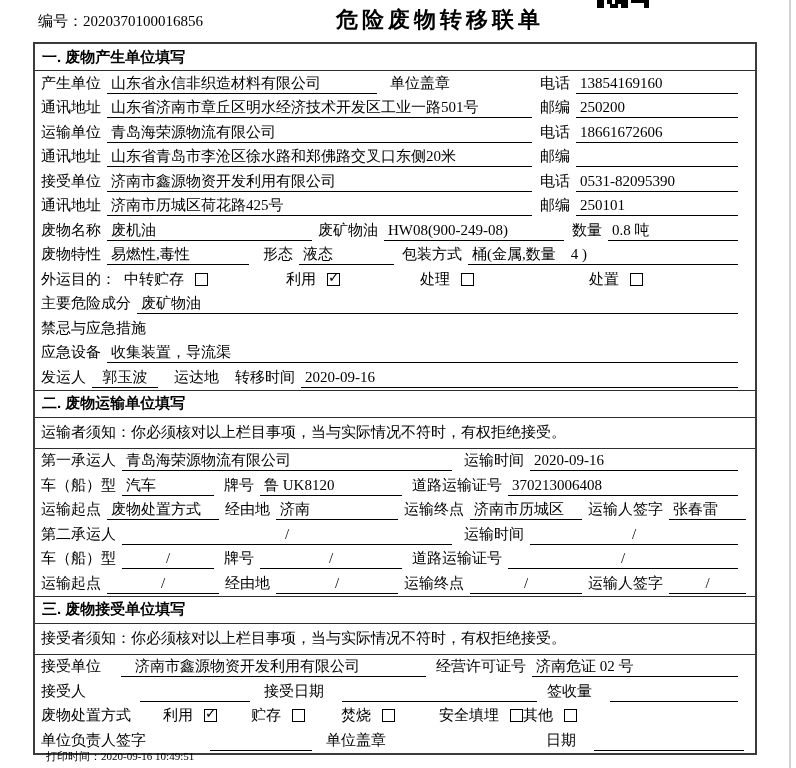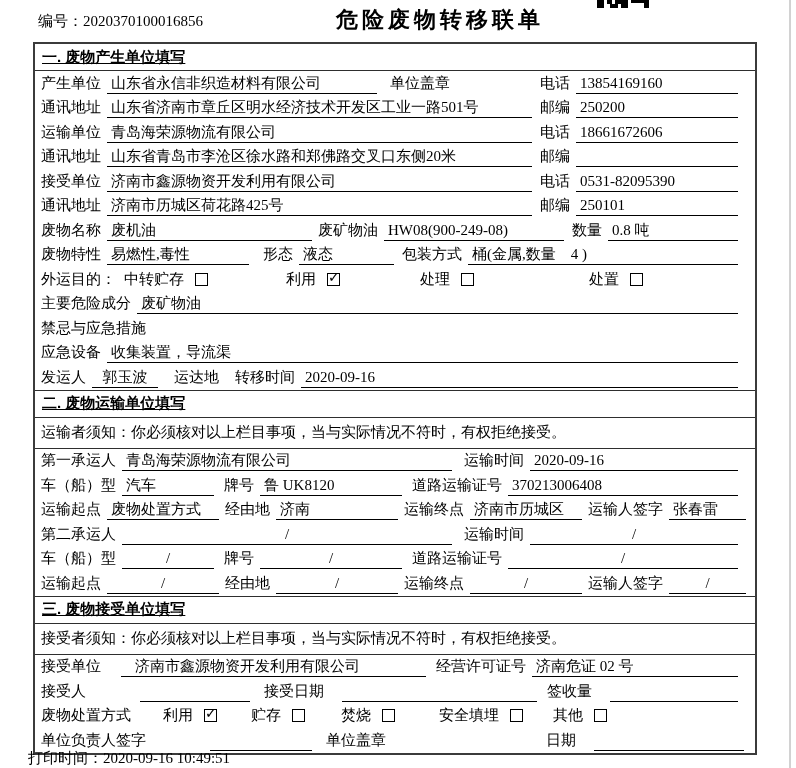--- a/index.html
+++ b/index.html
@@ -12,36 +12,36 @@
   .doc-no{position:absolute;left:38px;top:12px;font-size:15px;white-space:nowrap;}
   .doc-title{position:absolute;left:250px;top:5px;width:380px;text-align:center;
     font-family:"Liberation Sans","DejaVu Sans",sans-serif;font-weight:700;
     font-size:22px;letter-spacing:4px;white-space:nowrap;}
   .qr-frag{position:absolute;left:597px;top:0;}
   
   .form-table{position:absolute;left:33px;top:42px;width:724px;box-sizing:border-box;
     border:2px solid #3b3b3b;background:#fff;}
   .sec-h{height:26px;display:flex;align-items:center;padding-left:7px;
     font-family:"Liberation Sans","DejaVu Sans",sans-serif;font-weight:700;font-size:15px;
-    border-bottom:1.5px solid #2e2e2e;text-decoration:underline;}
+    border-bottom:1.5px solid #2e2e2e;}
   .sec-h.bt{border-top:1.5px solid #2e2e2e;}
   .note{height:30px;display:flex;align-items:center;padding-left:6px;font-size:15px;
     border-bottom:1.5px solid #2e2e2e;}
   .row{height:24.5px;display:flex;align-items:center;padding:0 5px 0 6px;font-size:15px;}
   .lbl{white-space:nowrap;margin-right:6px;}
   .val{border-bottom:1px solid #000;padding:0 4px;white-space:nowrap;height:21px;
     line-height:21px;box-sizing:border-box;overflow:hidden;}
   .flex1{flex:1;}
   .ctr{text-align:center;}
   .spacer{flex:1;}
   .cb{width:13px;height:13px;border:1.5px solid #000;display:inline-block;flex:none;
     box-sizing:border-box;position:relative;margin-left:5px;}
   .cb[data-checked="true"]::after{content:"✓";position:absolute;left:0px;top:-5px;
     font-size:14px;font-weight:700;font-family:"DejaVu Sans",sans-serif;}
-  .print-line{position:absolute;left:28px;top:749px;font-size:15px;white-space:nowrap;}
+  .print-line{position:absolute;left:46px;top:749px;font-size:11px;white-space:nowrap;}
 </style>
 </head>
 <body>
 
 <div class="page-edge"></div>
 
 <div class="doc-no"><span>编号：</span><span>2020370100016856</span></div>
 
 <div class="doc-title">危险废物转移联单</div>
 
@@ -240,21 +240,21 @@
   <div class="row">
     <span class="lbl">废物处置方式</span>
     <span class="lbl" style="margin-left:26px">利用</span>
     <span class="cb" data-checked="true"></span>
     <span class="lbl" style="margin-left:34px">贮存</span>
     <span class="cb" data-checked="false"></span>
     <span class="lbl" style="margin-left:36px">焚烧</span>
     <span class="cb" data-checked="false"></span>
     <span class="lbl" style="margin-left:44px">安全填埋</span>
     <span class="cb" data-checked="false"></span>
-    <span class="lbl" style="margin-left:30px">其他</span>
+    <span class="lbl" style="">其他</span>
     <span class="cb" data-checked="false"></span>
   </div>
 
   <div class="row">
     <span class="lbl">单位负责人签字</span>
     <span class="val" style="width:102px;margin-left:58px"></span>
     <span class="lbl" style="margin-left:14px">单位盖章</span>
     <span class="spacer"></span>
     <span class="lbl">日期</span>
     <span class="val" style="width:150px;margin-left:12px;margin-right:6px"></span>

